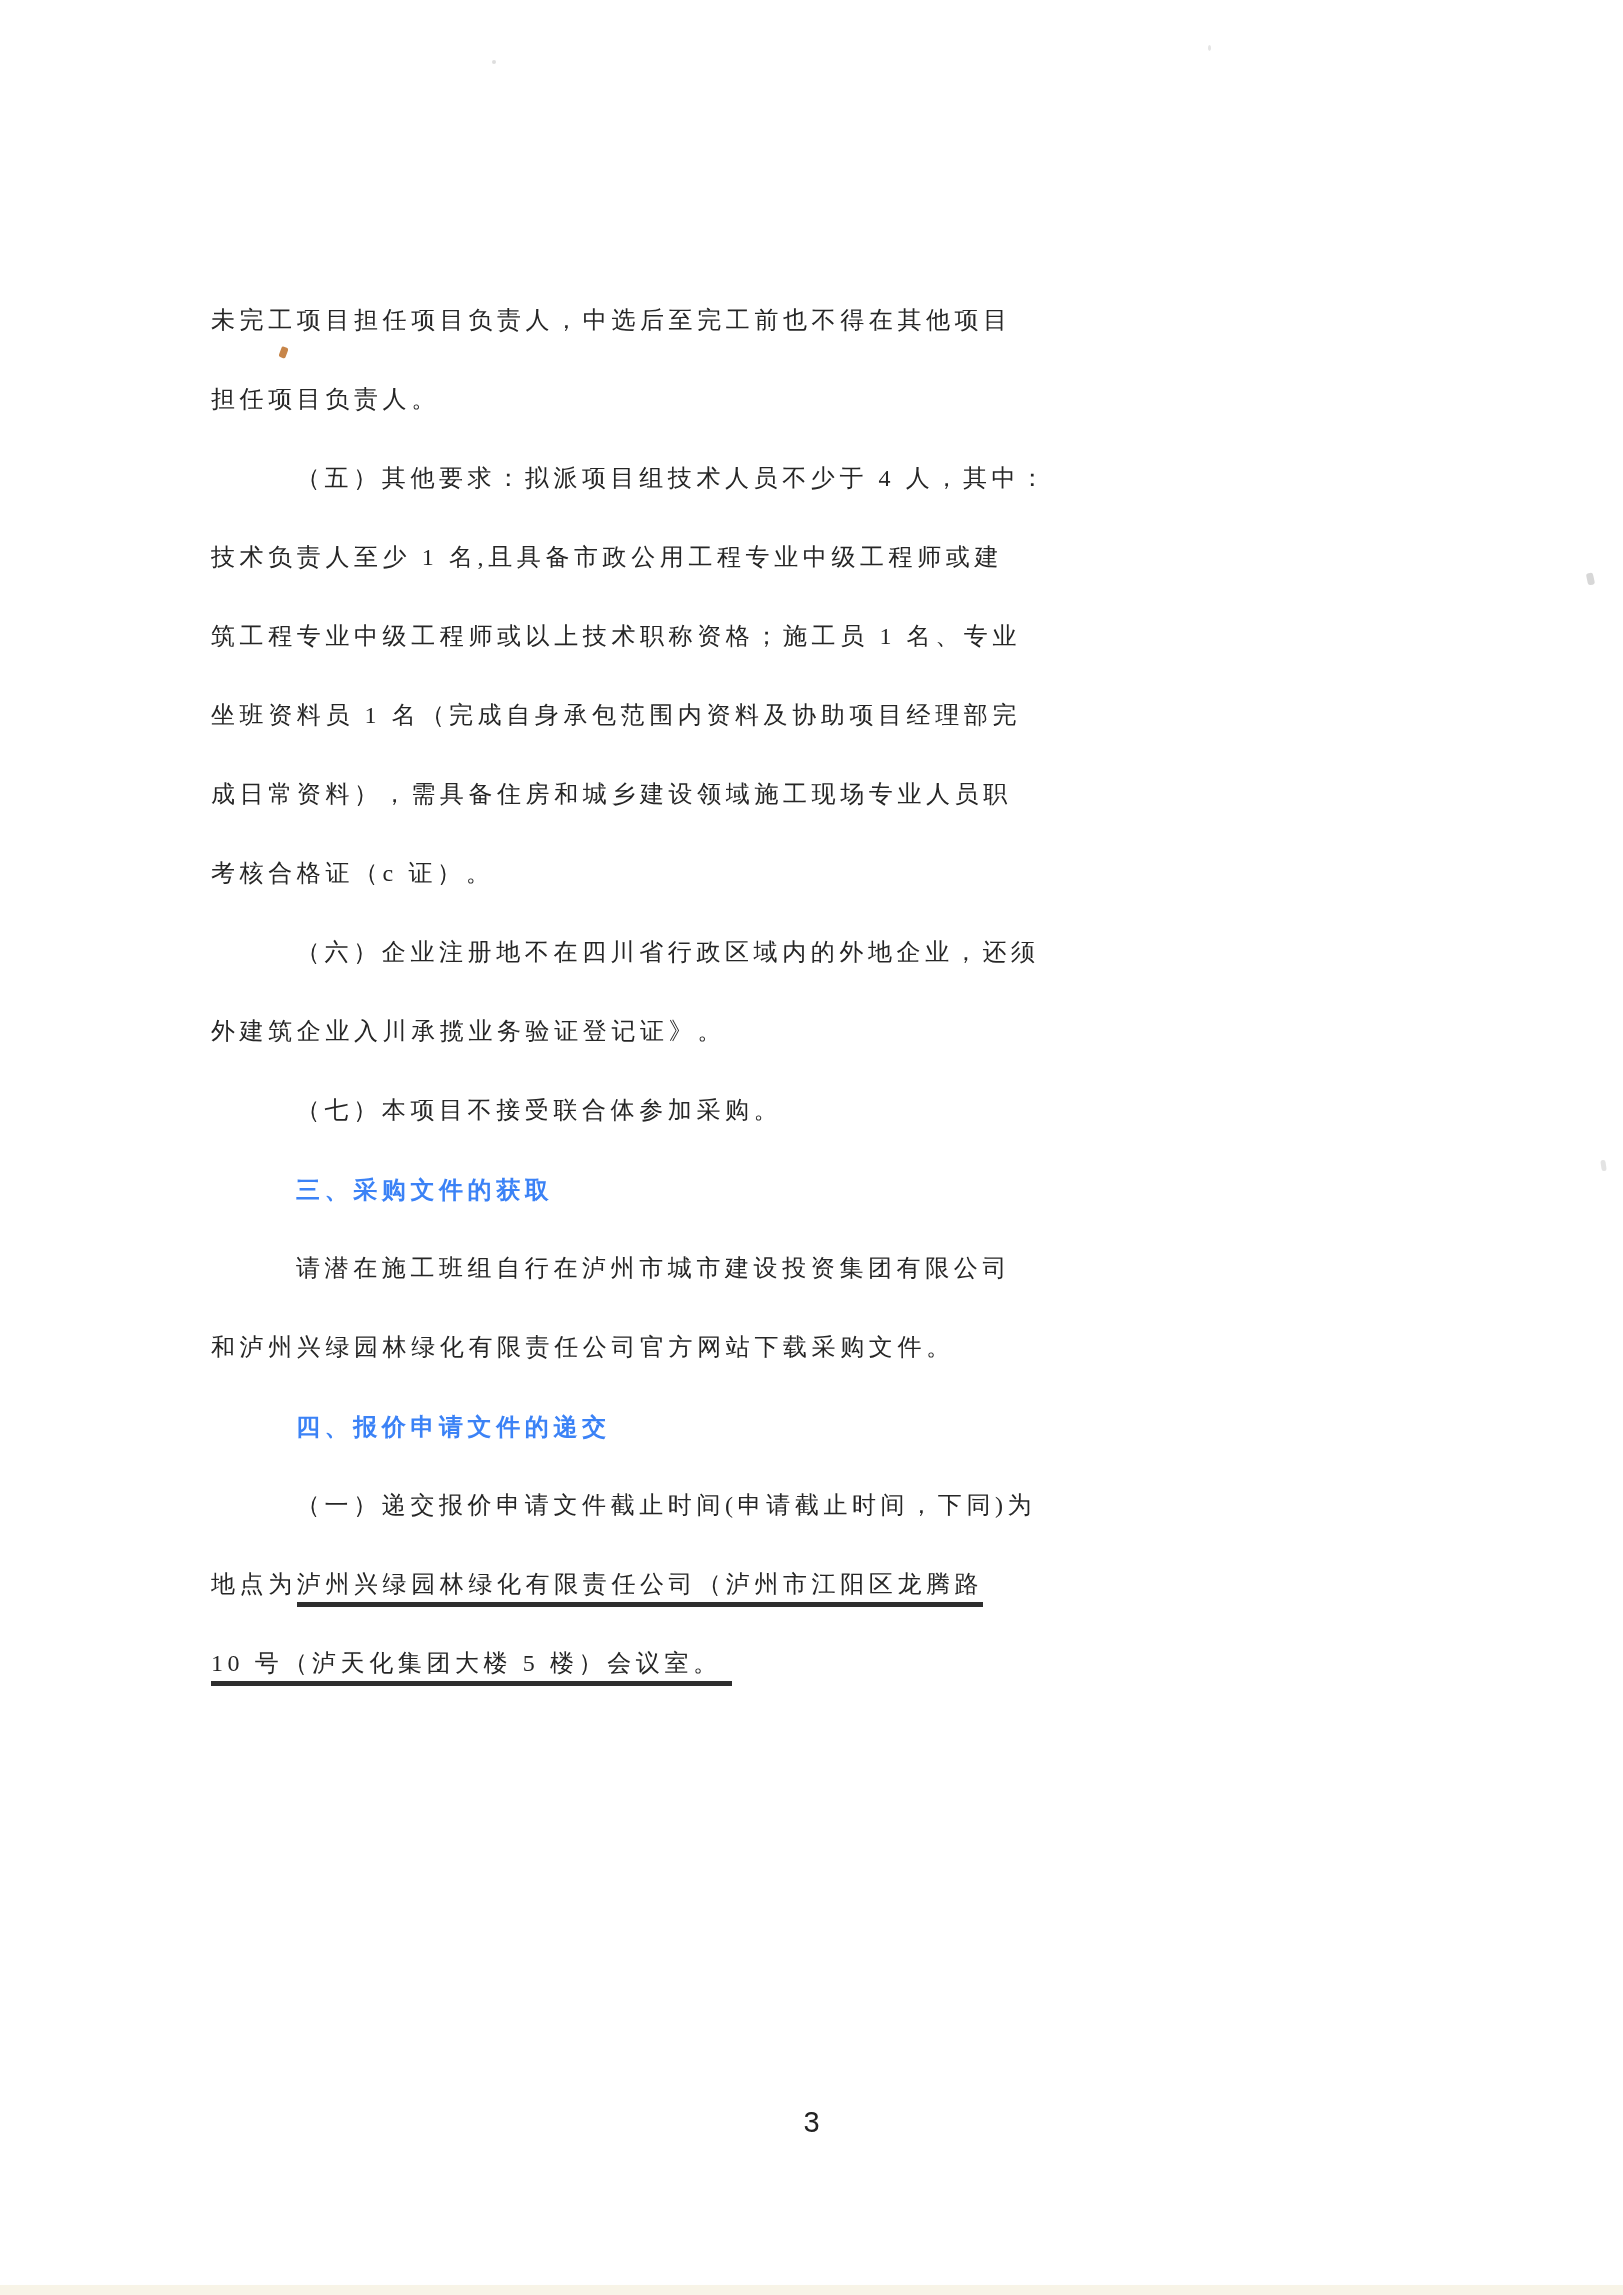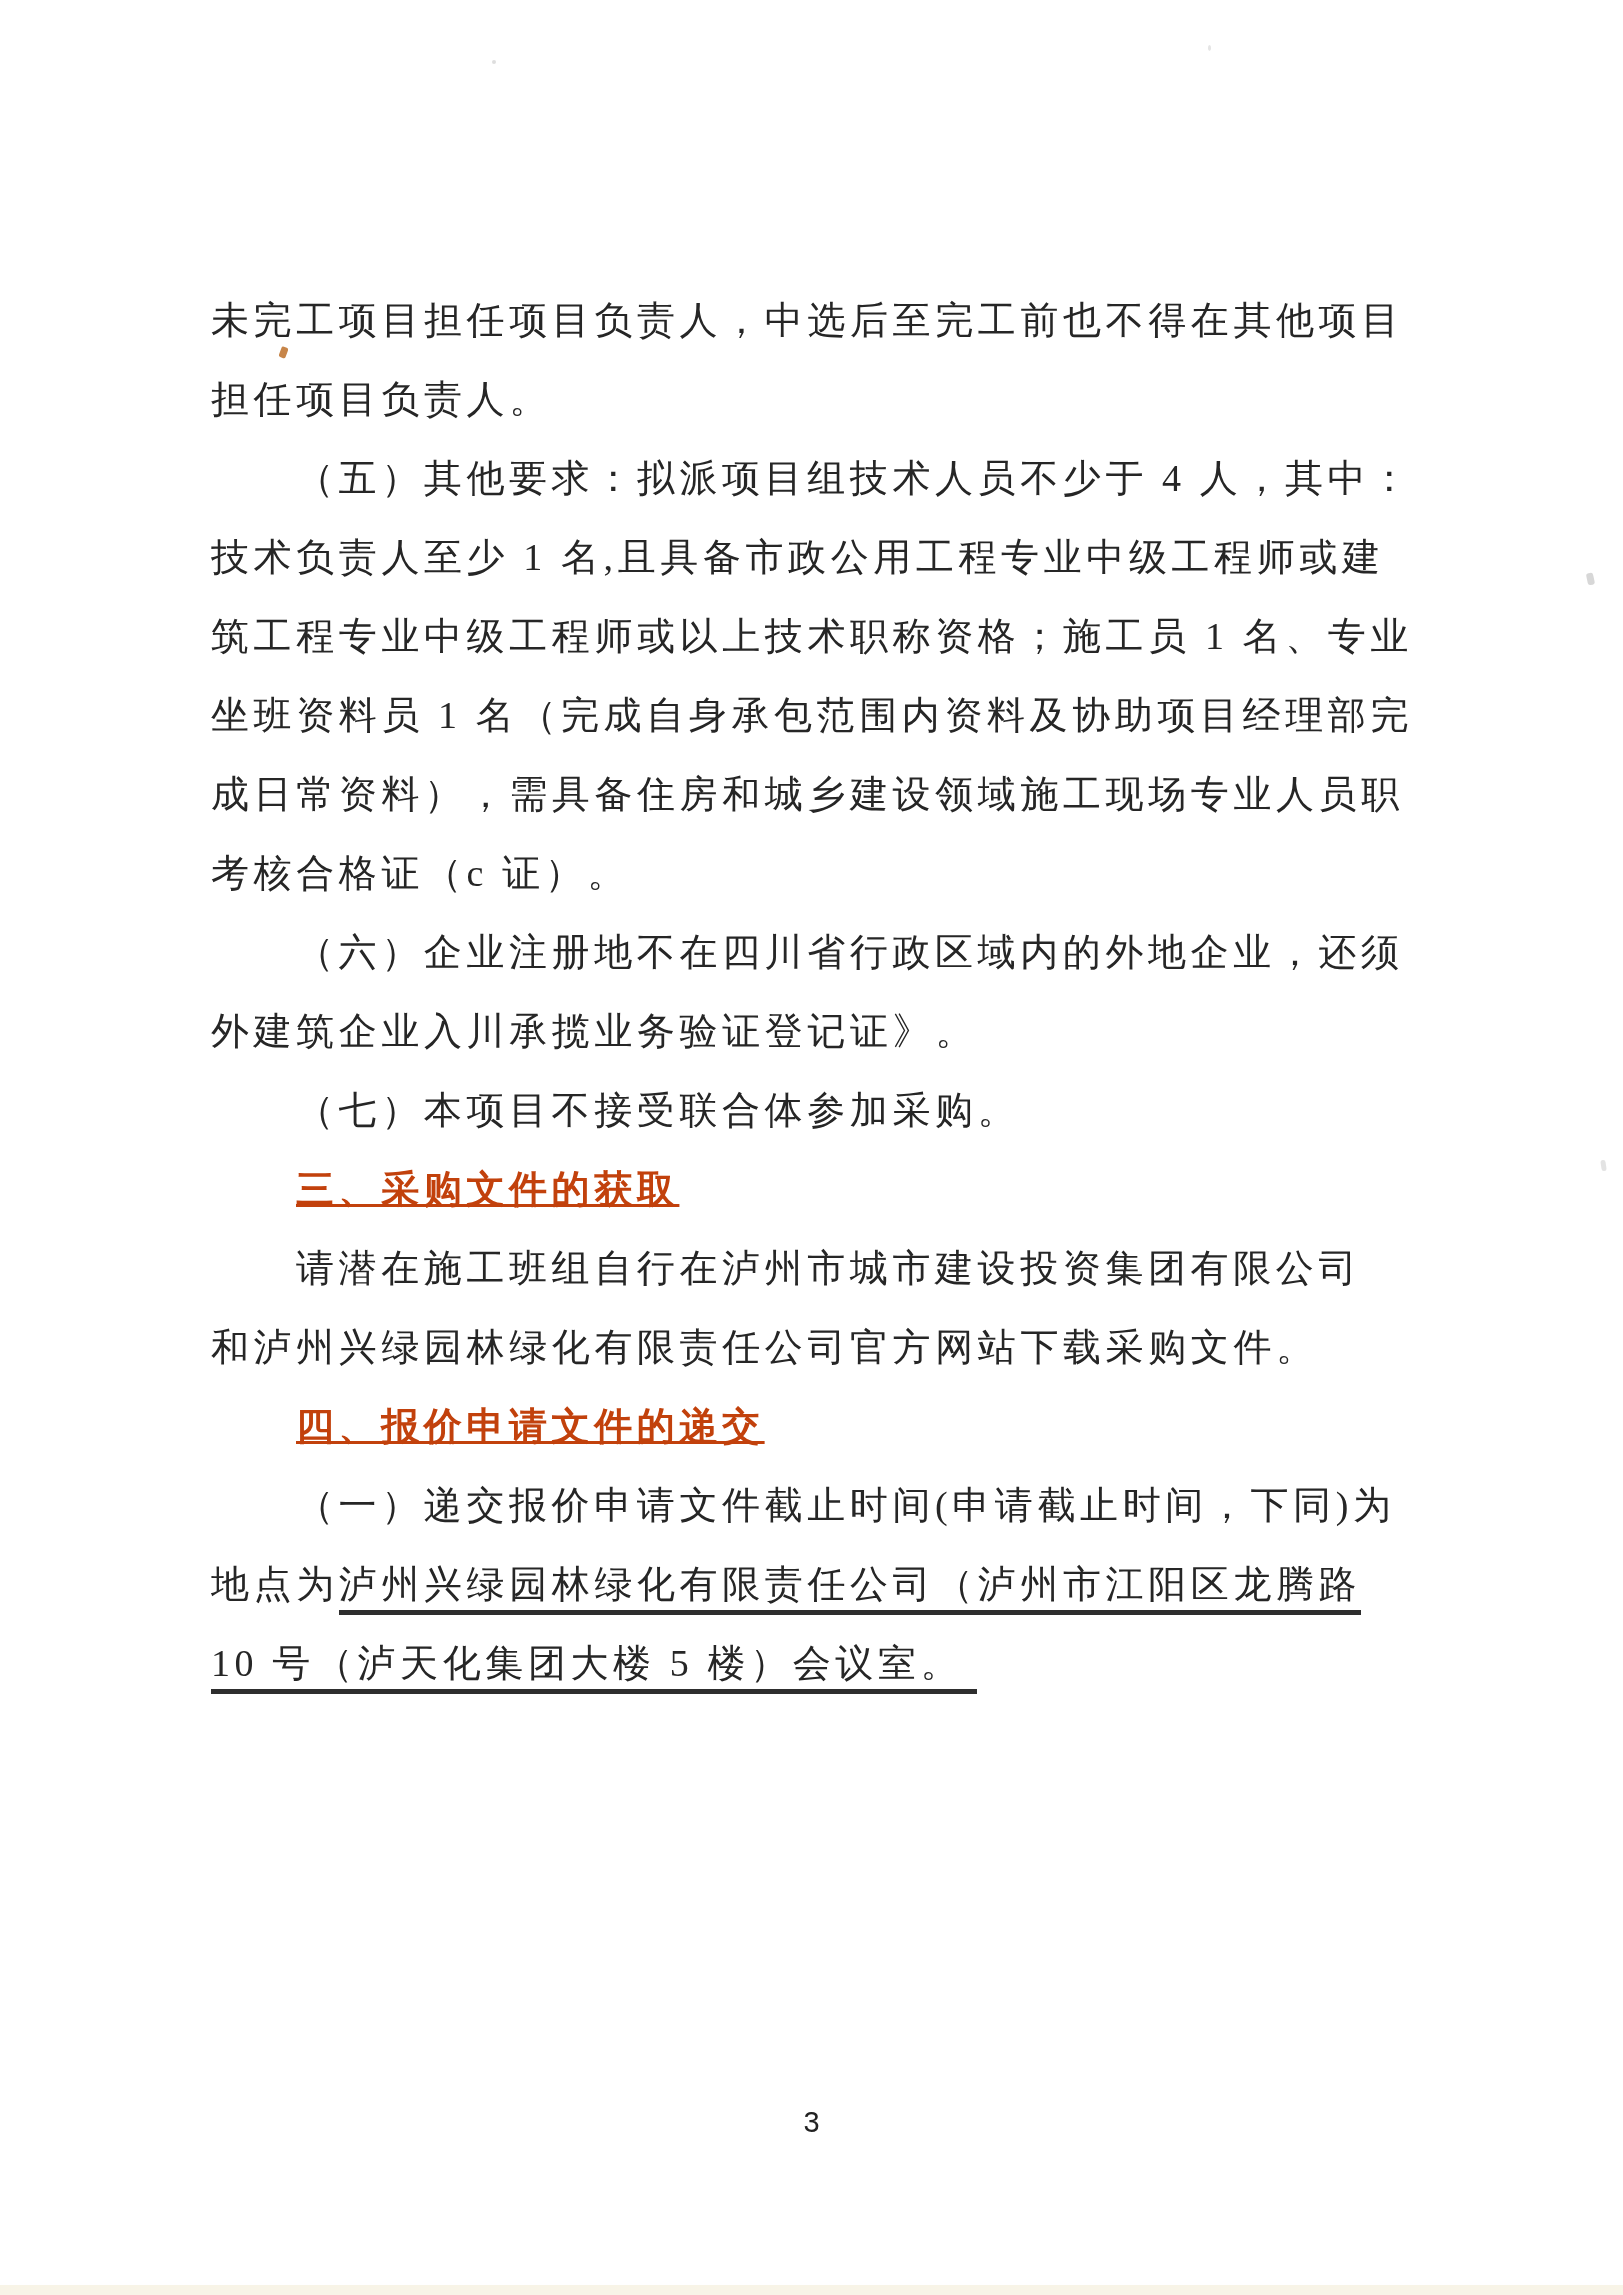--- a/index.html
+++ b/index.html
@@ -13,31 +13,30 @@
   }
   .text-column {
     position: absolute;
     left: 211px;
     top: 281px;
     width: 1199px;
   }
   .line {
     height: 79px;
     line-height: 79px;
-    font-size: 38px;
+    font-size: 24px;
     letter-spacing: 4.6px;
     color: #262626;
     white-space: pre;
   }
   .indent { text-indent: 85px; }
   .heading {
     font-family: "Liberation Sans", "DejaVu Sans", sans-serif;
     font-weight: bold;
-    color: #c2410c;
-    text-decoration: underline;
+    color: #3b82f6;
   }
   .u {
     border-bottom: 5.2px solid #2e2e2e;
     padding-bottom: 4.6px;
   }
   .page-number {
     position: absolute;
     left: 0;
     top: 2106px;
     width: 1623px;

